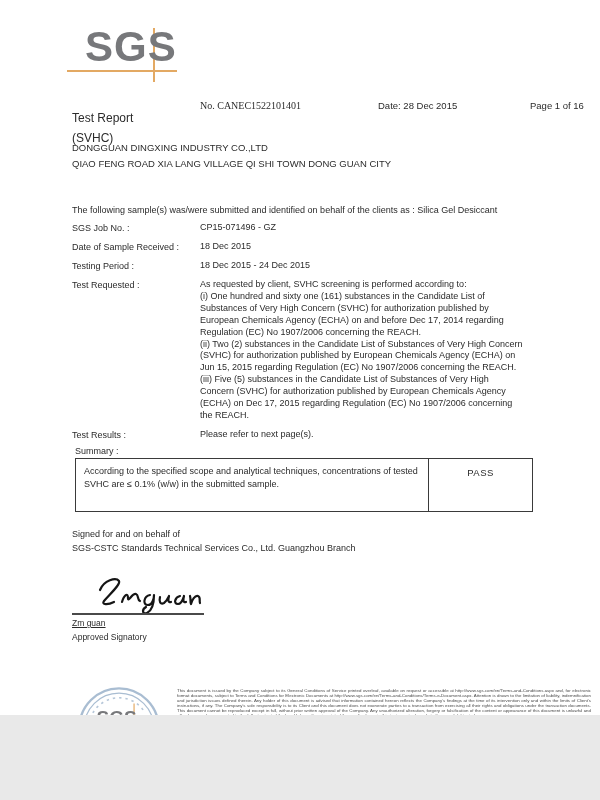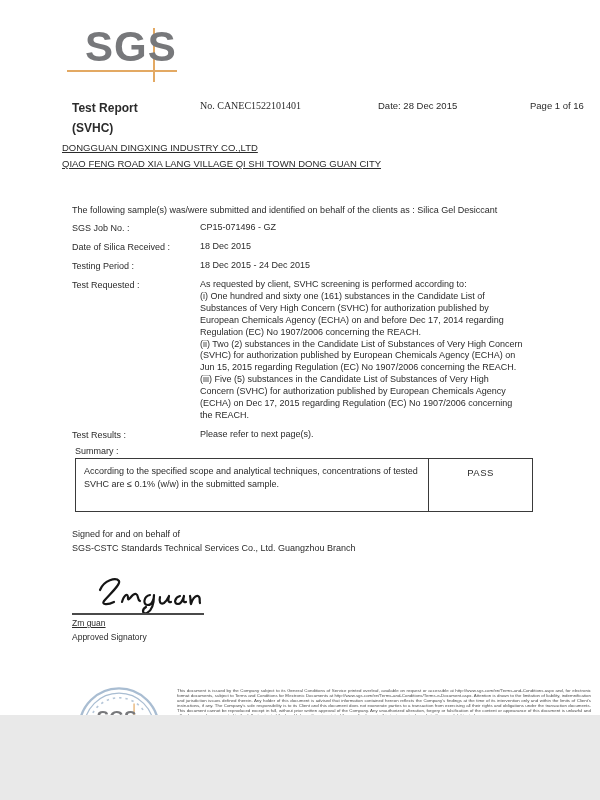--- a/index.html
+++ b/index.html
@@ -11,26 +11,26 @@
   
   .logo-wrap { position:absolute; left:67px; top:24px; width:120px; height:60px; }
   .logo-text {
     position:absolute; left:18px; top:0px;
     font-size:42px; font-weight:bold; letter-spacing:1px;
     color:#77787B; line-height:46px;
   }
   .logo-hline { position:absolute; left:0px; top:46px; width:110px; height:2px; background:#E3A963; }
   .logo-vline { position:absolute; left:86px; top:4px; width:2px; height:54px; background:#E3A963; }
   
-  .title-block { position:absolute; left:72px; top:98px; font-size:12px; font-weight:bold; line-height:20px; }
+  .title-block { position:absolute; left:72px; top:108px; font-size:12px; font-weight:normal; line-height:20px; }
   .hdr-no   { position:absolute; left:200px; top:100px; font-size:10px;font-family:Liberation Serif, serif; }
   .hdr-date { position:absolute; left:378px; top:100px; font-size:9.5px; }
   .hdr-page { position:absolute; left:489px; top:100px; font-size:9.5px;padding-left:41px; }
   
-  .client { position:absolute; left:62px; top:140px; font-size:9.5px; line-height:16px;text-decoration:underline; }
+  .client { position:absolute; left:72px; top:140px; font-size:9.5px; line-height:16px; }
   
   .intro { position:absolute; left:72px; top:205px; font-size:9px; }
   .fields { position:absolute; left:72px; top:222px; width:468px; }
   .frow { display:flex; margin-bottom:7px; }
   .flabel { width:128px; flex:0 0 128px; font-size:9px; line-height:12px; }
   .fvalue { flex:1; font-size:9px; line-height:11.9px; white-space:pre-line; }
   
   .summary-label { position:absolute; left:75px; top:446px; font-size:9px; }
   .summary-table {
     position:absolute; left:75px; top:458px; width:458px; height:54px;
@@ -97,21 +97,21 @@
   </div>
 
   <div class="intro">The following sample(s) was/were submitted and identified on behalf of the clients as : Silica Gel Desiccant</div>
 
   <div class="fields">
     <div class="frow">
       <div class="flabel">SGS Job No. :</div>
       <div class="fvalue">CP15-071496 - GZ</div>
     </div>
     <div class="frow">
-      <div class="flabel">Date of Silica Received :</div>
+      <div class="flabel">Date of Sample Received :</div>
       <div class="fvalue">18 Dec 2015</div>
     </div>
     <div class="frow">
       <div class="flabel">Testing Period :</div>
       <div class="fvalue">18 Dec 2015 - 24 Dec 2015</div>
     </div>
     <div class="frow">
       <div class="flabel">Test Requested :</div>
       <div class="fvalue">As requested by client, SVHC screening is performed according to:
 (i) One hundred and sixty one (161) substances in the Candidate List of

